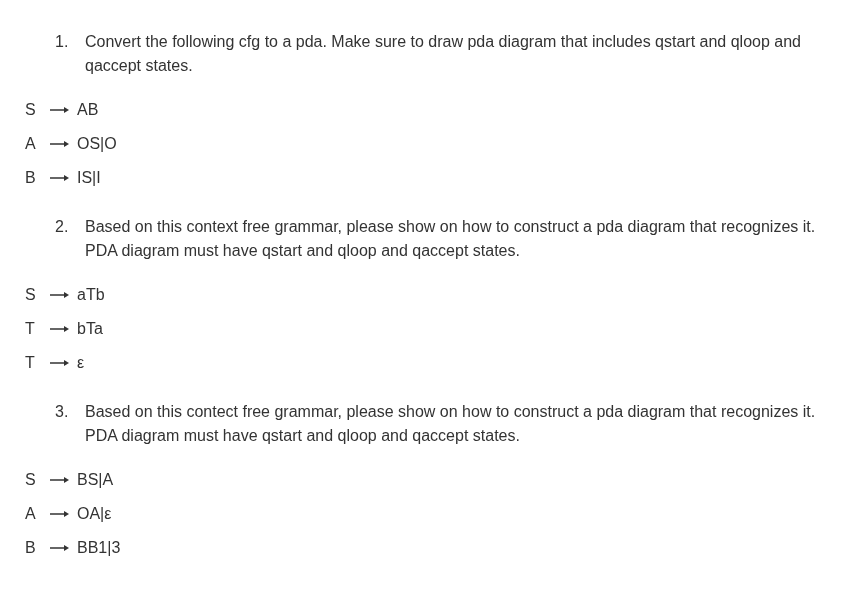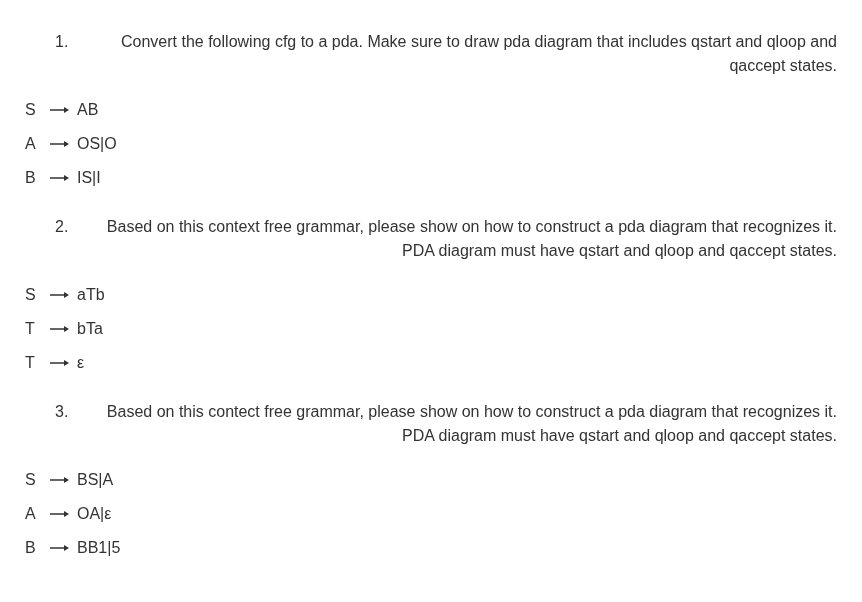--- a/index.html
+++ b/index.html
@@ -20,21 +20,20 @@
       display: flex;
       margin-bottom: 20px;
       padding-left: 30px;
     }
     .question-number {
       min-width: 30px;
       padding-right: 8px;
     }
     .question-text {
       flex: 1;
-      text-align: right;
     }
     .grammar-block {
       margin-bottom: 25px;
       margin-top: 20px;
     }
     .production {
       display: flex;
       align-items: center;
       margin-bottom: 10px;
       font-size: 16px;
@@ -163,15 +162,15 @@
     <span class="rhs">OA|ε</span>
   </div>
   <div class="production">
     <span class="lhs">B</span>
     <span class="arrow">
       <svg viewBox="0 0 20 10">
           <line x1="1" y1="5" x2="15" y2="5" stroke="#333" stroke-width="1.5"></line>
           <polygon points="15,2 20,5 15,8" fill="#333"></polygon>
         </svg>
     </span>
-    <span class="rhs">BB1|5</span>
+    <span class="rhs">BB1|3</span>
   </div>
 </div>
 
 </body></html>

